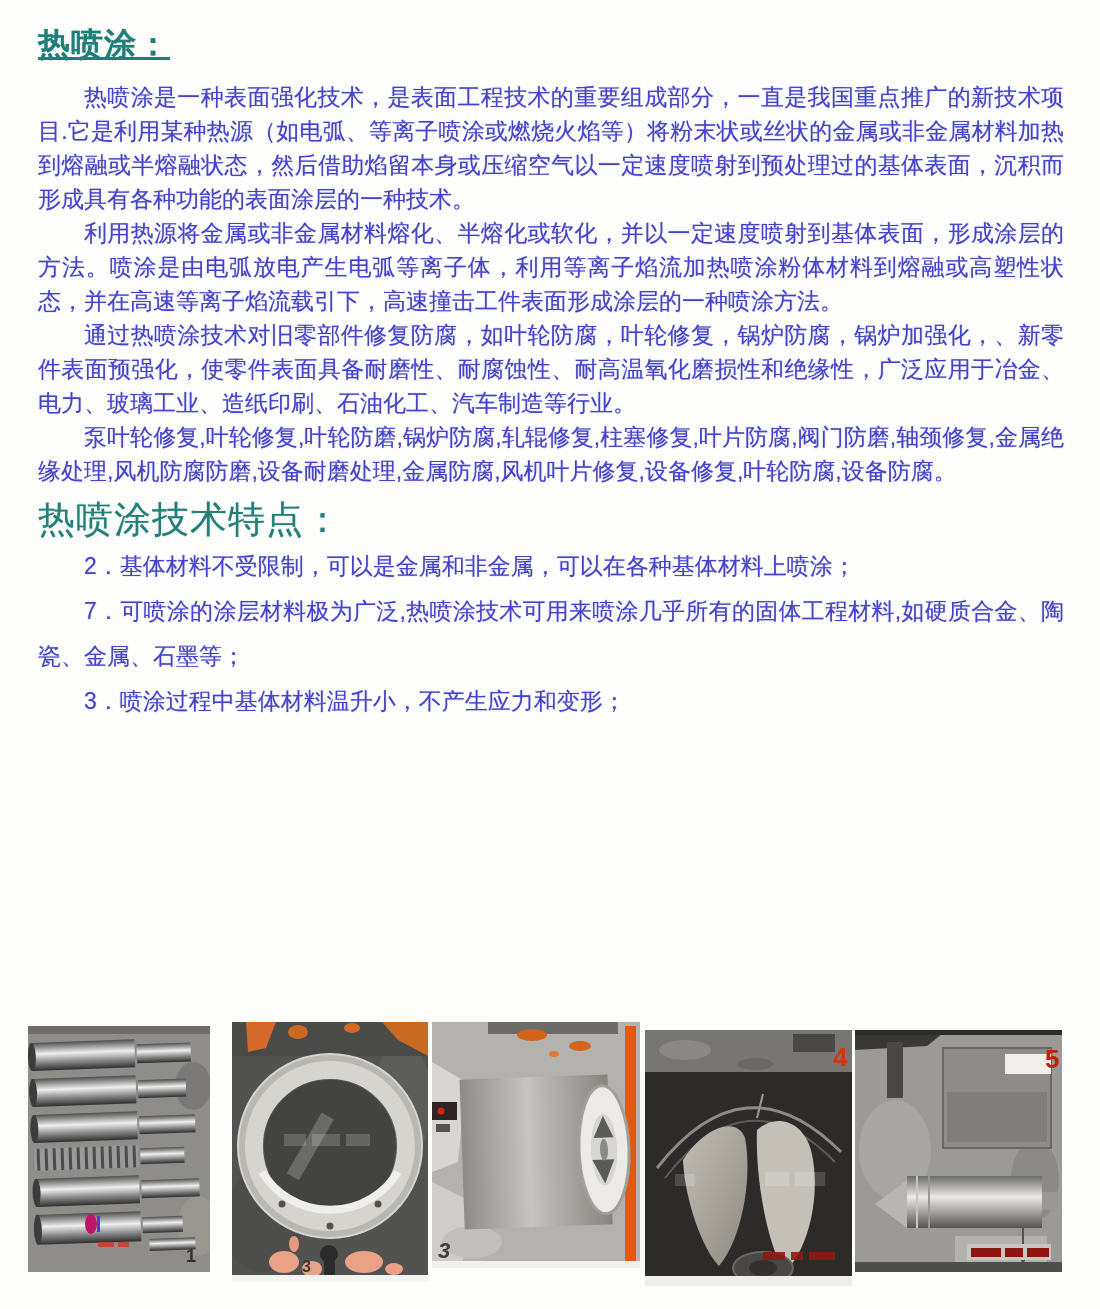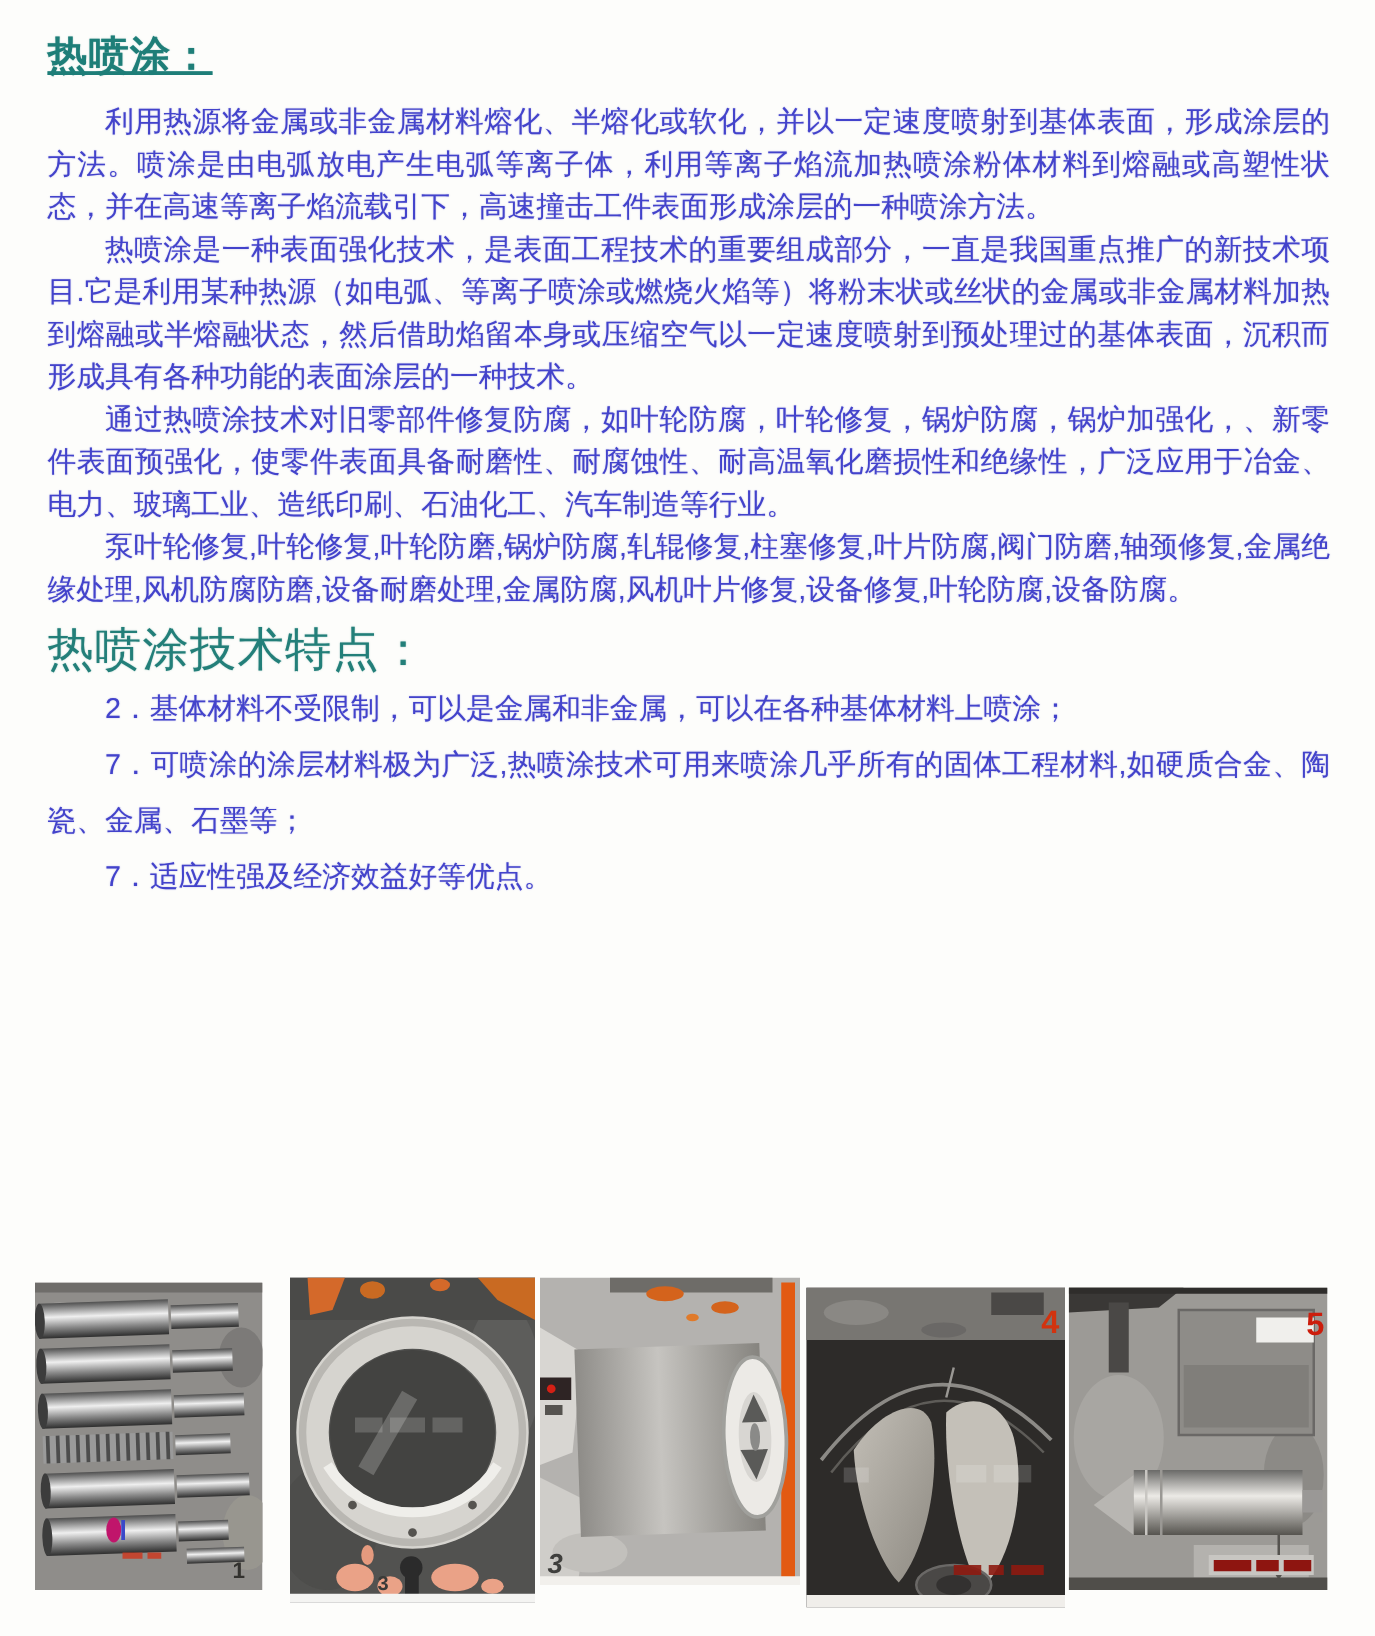--- a/index.html
+++ b/index.html
@@ -52,31 +52,31 @@
   #ph5 { left:855px; top:8px; }
 </style>
 </head>
 <body>
 
 <div class="page">
   <div class="content">
 
     <h1 class="head1">热喷涂：</h1>
 
+    <p class="bodytext">热喷涂是一种表面强化技术，是表面工程技术的重要组成部分，一直是我国重点推广的新技术项目.它是利用某种热源（如电弧、等离子喷涂或燃烧火焰等）将粉末状或丝状的金属或非金属材料加热到熔融或半熔融状态，然后借助焰留本身或压缩空气以一定速度喷射到预处理过的基体表面，沉积而形成具有各种功能的表面涂层的一种技术。</p>
     <p class="bodytext">利用热源将金属或非金属材料熔化、半熔化或软化，并以一定速度喷射到基体表面，形成涂层的方法。喷涂是由电弧放电产生电弧等离子体，利用等离子焰流加热喷涂粉体材料到熔融或高塑性状态，并在高速等离子焰流载引下，高速撞击工件表面形成涂层的一种喷涂方法。</p>
-    <p class="bodytext">热喷涂是一种表面强化技术，是表面工程技术的重要组成部分，一直是我国重点推广的新技术项目.它是利用某种热源（如电弧、等离子喷涂或燃烧火焰等）将粉末状或丝状的金属或非金属材料加热到熔融或半熔融状态，然后借助焰留本身或压缩空气以一定速度喷射到预处理过的基体表面，沉积而形成具有各种功能的表面涂层的一种技术。</p>
     <p class="bodytext">通过热喷涂技术对旧零部件修复防腐，如叶轮防腐，叶轮修复，锅炉防腐，锅炉加强化，、新零件表面预强化，使零件表面具备耐磨性、耐腐蚀性、耐高温氧化磨损性和绝缘性，广泛应用于冶金、电力、玻璃工业、造纸印刷、石油化工、汽车制造等行业。</p>
     <p class="bodytext">泵叶轮修复,叶轮修复,叶轮防磨,锅炉防腐,轧辊修复,柱塞修复,叶片防腐,阀门防磨,轴颈修复,金属绝缘处理,风机防腐防磨,设备耐磨处理,金属防腐,风机叶片修复,设备修复,叶轮防腐,设备防腐。</p>
 
     <h2 class="head2">热喷涂技术特点：</h2>
 
     <div class="features">
       <div class="feature">2．基体材料不受限制，可以是金属和非金属，可以在各种基体材料上喷涂；</div>
       <div class="feature">7．可喷涂的涂层材料极为广泛,热喷涂技术可用来喷涂几乎所有的固体工程材料,如硬质合金、陶瓷、金属、石墨等；</div>
-      <div class="feature">7．适应性强及经济效益好等优点。</div>
+      <div class="feature">3．喷涂过程中基体材料温升小，不产生应力和变形；</div>
     </div>
   </div>
 
   <div class="photo-strip">
 
     <svg id="ph1" class="ph" width="182" height="246" viewBox="0 0 182 246">
       <defs>
         <linearGradient id="met1" x1="0" y1="0" x2="0" y2="1">
           <stop offset="0" stop-color="#4f4f4f"></stop>
             <stop offset="0.4" stop-color="#efefef"></stop>

